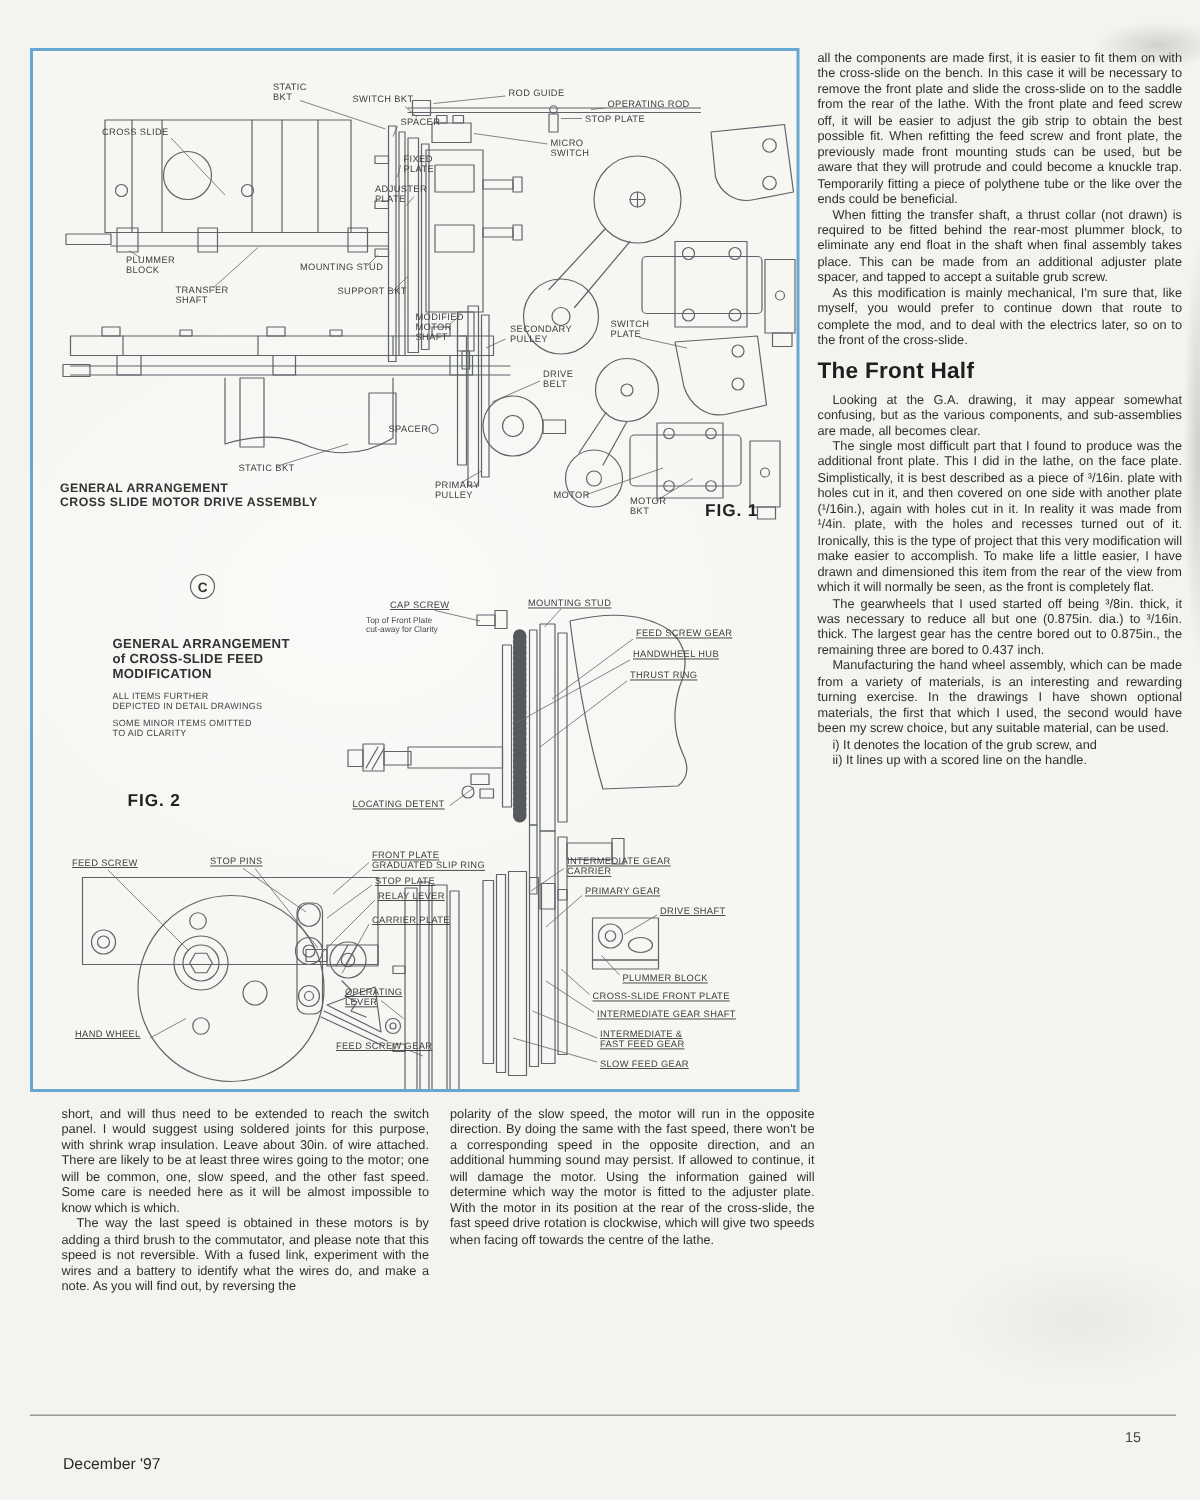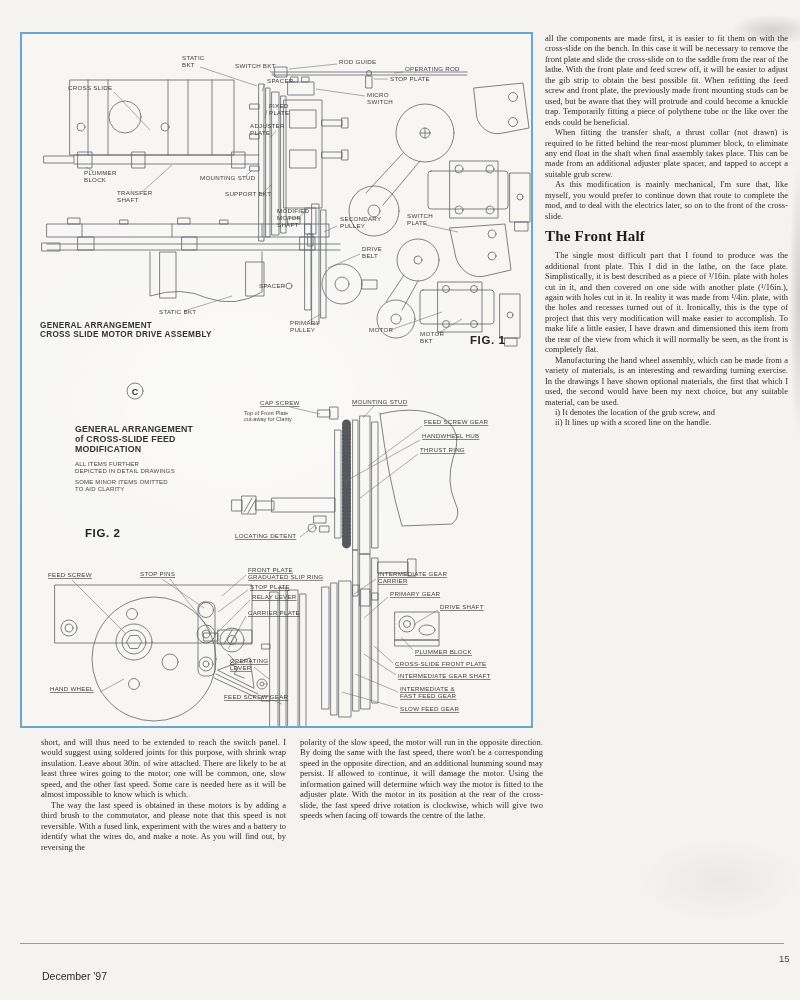--- a/index.html
+++ b/index.html
@@ -6,30 +6,30 @@
   .page{position:relative;width:800px;height:1000px;margin:0 auto;overflow:hidden;
         background:
           radial-gradient(ellipse 60px 22px at 772px 30px, rgba(120,120,118,.28), rgba(120,120,118,0) 70%),
           radial-gradient(ellipse 14px 200px at 799px 300px, rgba(100,100,98,.25), rgba(100,100,98,0) 70%),
           radial-gradient(ellipse 120px 60px at 720px 880px, rgba(160,160,158,.12), rgba(160,160,158,0) 70%),
           radial-gradient(ellipse 400px 300px at 30% 40%, rgba(255,255,255,.5), rgba(255,255,255,0) 70%),
           #f4f3f0;
         font-family:"Liberation Sans",sans-serif;color:#333;}
   .figure-box{position:absolute;left:20px;top:32px;width:509px;height:692px;
               border:2px solid #67a8d2;background:rgba(252,252,250,.35);}
-  .col{position:absolute;font-size:8.5px;line-height:10.45px;color:#2f2f2f;text-align:justify;font-family:Liberation Serif, serif;}
+  .col{position:absolute;font-size:8.5px;line-height:10.45px;color:#2f2f2f;text-align:justify;}
   .col p{margin:0;text-indent:10px;}
   .col p.cont{text-indent:0;}
   .col h3{margin:9px 0 7px 0;font-size:15px;line-height:13px;color:#1e1e1e;letter-spacing:.2px;}
   .right-col{left:545px;top:33px;width:243px;}
   .bl-col{left:41px;top:737px;width:245px;}
   .bm-col{left:300px;top:737px;width:243px;}
   .footer-rule{position:absolute;left:20px;top:943px;width:764px;height:1px;background:#9a9a98;}
   .footer-issue{position:absolute;left:42px;top:950px;font-size:10.5px;color:#2b2b2b;margin-top:20px;}
-  .footer-page{position:absolute;left:779px;top:953px;font-size:9.5px;color:#444;}
+  .footer-page{position:absolute;left:750px;top:953px;font-size:9.5px;color:#444;}
   
   .draw{stroke:#5f646a;stroke-width:.8;fill:none;stroke-linejoin:round;stroke-linecap:round;}
   .lead{stroke:#6a6a6a;stroke-width:.55;fill:none;}
   .grad{stroke:#55585c;stroke-width:9;stroke-dasharray:1.1 2.5;fill:none;}
   text{font-family:"Liberation Sans",sans-serif;}
   .t1{font-size:6.2px;fill:#3e3e3e;letter-spacing:.25px;}
   .tu{text-decoration:underline;}
   .tcap{font-size:8.2px;font-weight:bold;fill:#333;letter-spacing:.3px;}
   .tfig{font-size:11.5px;font-weight:bold;fill:#222;letter-spacing:.6px;}
   .ttitle{font-size:8.8px;font-weight:bold;fill:#333;letter-spacing:.2px;}
@@ -348,22 +348,24 @@
         <text class="t1 tu" x="378" y="677">SLOW FEED GEAR</text>
       </g>
     </svg>
   </div>
 
   <div class="col right-col">
     <p class="cont">all the components are made first, it is easier to fit them on with the cross-slide on the bench. In this case it will be necessary to remove the front plate and slide the cross-slide on to the saddle from the rear of the lathe. With the front plate and feed screw off, it will be easier to adjust the gib strip to obtain the best possible fit. When refitting the feed screw and front plate, the previously made front mounting studs can be used, but be aware that they will protrude and could become a knuckle trap. Temporarily fitting a piece of polythene tube or the like over the ends could be beneficial.</p>
     <p>When fitting the transfer shaft, a thrust collar (not drawn) is required to be fitted behind the rear-most plummer block, to eliminate any end float in the shaft when final assembly takes place. This can be made from an additional adjuster plate spacer, and tapped to accept a suitable grub screw.</p>
     <p>As this modification is mainly mechanical, I'm sure that, like myself, you would prefer to continue down that route to complete the mod, and to deal with the electrics later, so on to the front of the cross-slide.</p>
     <h3>The Front Half</h3>
+    <p>Looking at the G.A. drawing, it may appear somewhat confusing, but as the various components, and sub-assemblies are made, all becomes clear.</p>
     <p>The single most difficult part that I found to produce was the additional front plate. This I did in the lathe, on the face plate. Simplistically, it is best described as a piece of ³/16in. plate with holes cut in it, and then covered on one side with another plate (¹/16in.), again with holes cut in it. In reality it was made from ¹/4in. plate, with the holes and recesses turned out of it. Ironically, this is the type of project that this very modification will make easier to accomplish. To make life a little easier, I have drawn and dimensioned this item from the rear of the view from which it will normally be seen, as the front is completely flat.</p>
-    <p>Manufacturing the hand wheel assembly, which can be made from a variety of materials, is an interesting and rewarding turning exercise. In the drawings I have shown optional materials, the first that which I used, the second would have been my next choice, but any suitable material, can be used.</p>
+    <p>The gearwheels that I used started off being ³/8in. thick, it was necessary to reduce all but one (0.875in. dia.) to ³/16in. thick. The largest gear has the centre bored out to 0.875in., the remaining three are bored to 0.437 inch.</p>
+    <p>Manufacturing the hand wheel assembly, which can be made from a variety of materials, is an interesting and rewarding turning exercise. In the drawings I have shown optional materials, the first that which I used, the second would have been my screw choice, but any suitable material, can be used.</p>
     <p>i) It denotes the location of the grub screw, and</p>
     <p>ii) It lines up with a scored line on the handle.</p>
   </div>
 
   <div class="col bl-col">
     <p class="cont">short, and will thus need to be extended to reach the switch panel. I would suggest using soldered joints for this purpose, with shrink wrap insulation. Leave about 30in. of wire attached. There are likely to be at least three wires going to the motor; one will be common, one, slow speed, and the other fast speed. Some care is needed here as it will be almost impossible to know which is which.</p>
     <p>The way the last speed is obtained in these motors is by adding a third brush to the commutator, and please note that this speed is not reversible. With a fused link, experiment with the wires and a battery to identify what the wires do, and make a note. As you will find out, by reversing the</p>
   </div>
 
   <div class="col bm-col">

